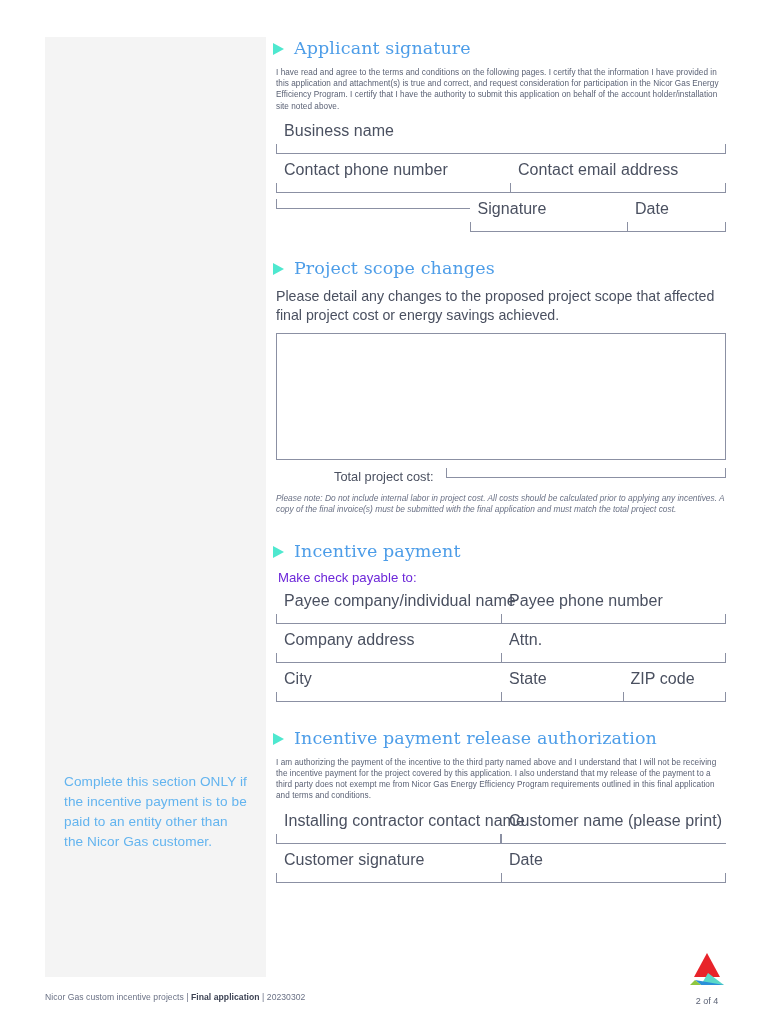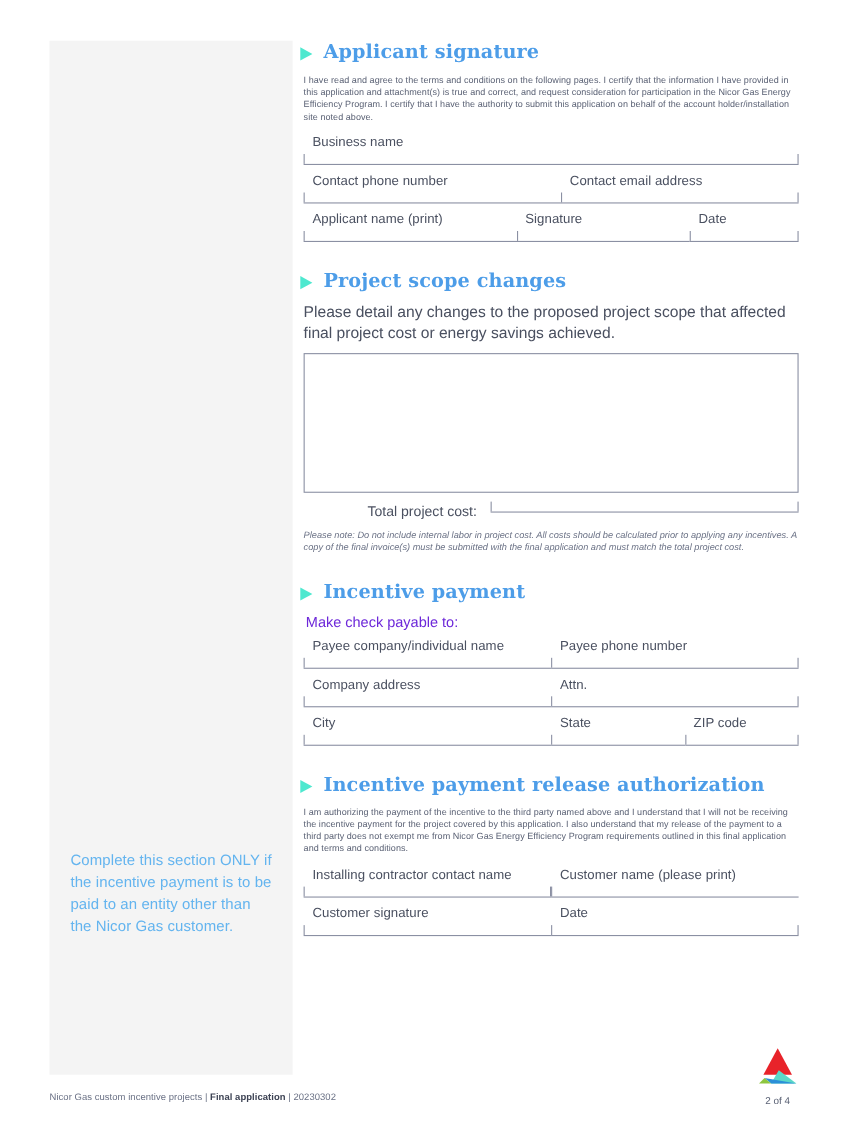--- a/index.html
+++ b/index.html
@@ -54,21 +54,21 @@
     border-bottom: 6.5px solid transparent;
     border-left: 11px solid #4ee8cf;
     margin-right: 10px;
     flex: none;
     position: relative;
     top: 1px;
   }
   .section-title {
     font-family: "DejaVu Serif", serif;
     font-size: 17.5px;
-    font-weight: 700;
+    font-weight: 400;
     color: #4d9de8;
     letter-spacing: 0.1px;
     white-space: nowrap;
   }
 
   
   .legal {
     font-size: 8.2px;
     line-height: 11.2px;
     color: #5b6275;
@@ -92,21 +92,21 @@
     font-style: italic;
     color: #6a7185;
     margin: 8px 0 0 0;
   }
 
   
   .row { display: flex; margin-top: 7px; }
   .field { position: relative; padding: 0 0 0 0; }
   .field + .field { }
   .field-label {
-    font-size: 12px;
+    font-size: 16px;
     color: #4a5060;
     padding: 0 0 5px 8px;
     display: block;
     white-space: nowrap;
     letter-spacing: 0.05px;
   }
   
   .field-line {
     height: 9px;
     border-bottom: 1.4px solid #8b90a3;
@@ -199,21 +199,20 @@
           <span class="field-label">Contact phone number</span>
           <div class="field-line no-right"></div>
         </div>
         <div class="field" style="width: 48%;">
           <span class="field-label">Contact email address</span>
           <div class="field-line"></div>
         </div>
       </div>
       <div class="row">
         <div class="field" style="width: 43%;">
-          <span class="field-label">Applicant name (print)</span>
           <div class="field-line no-right"></div>
         </div>
         <div class="field" style="width: 35%;">
           <span class="field-label">Signature</span>
           <div class="field-line no-right"></div>
         </div>
         <div class="field" style="width: 22%;">
           <span class="field-label">Date</span>
           <div class="field-line"></div>
         </div>

